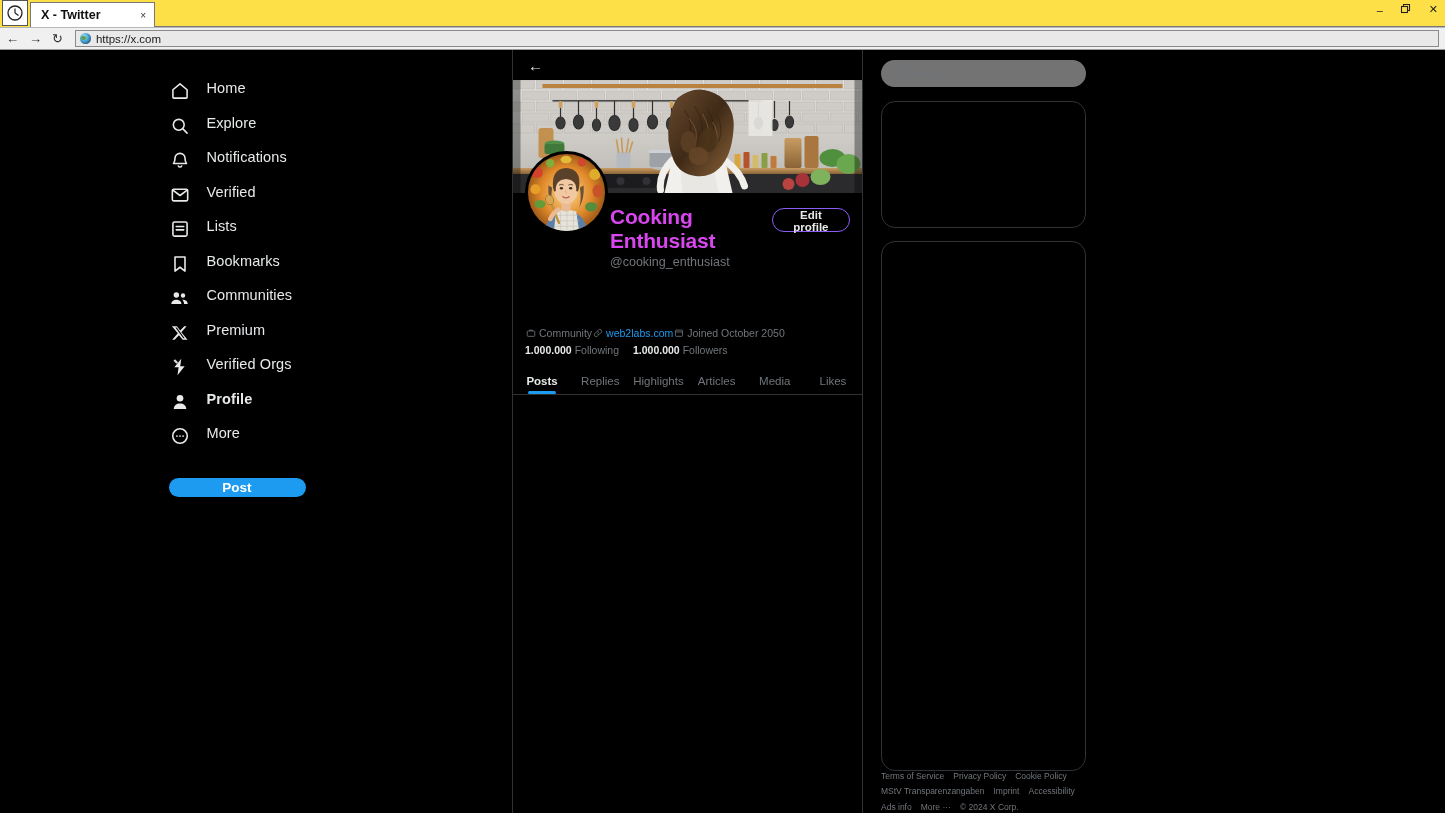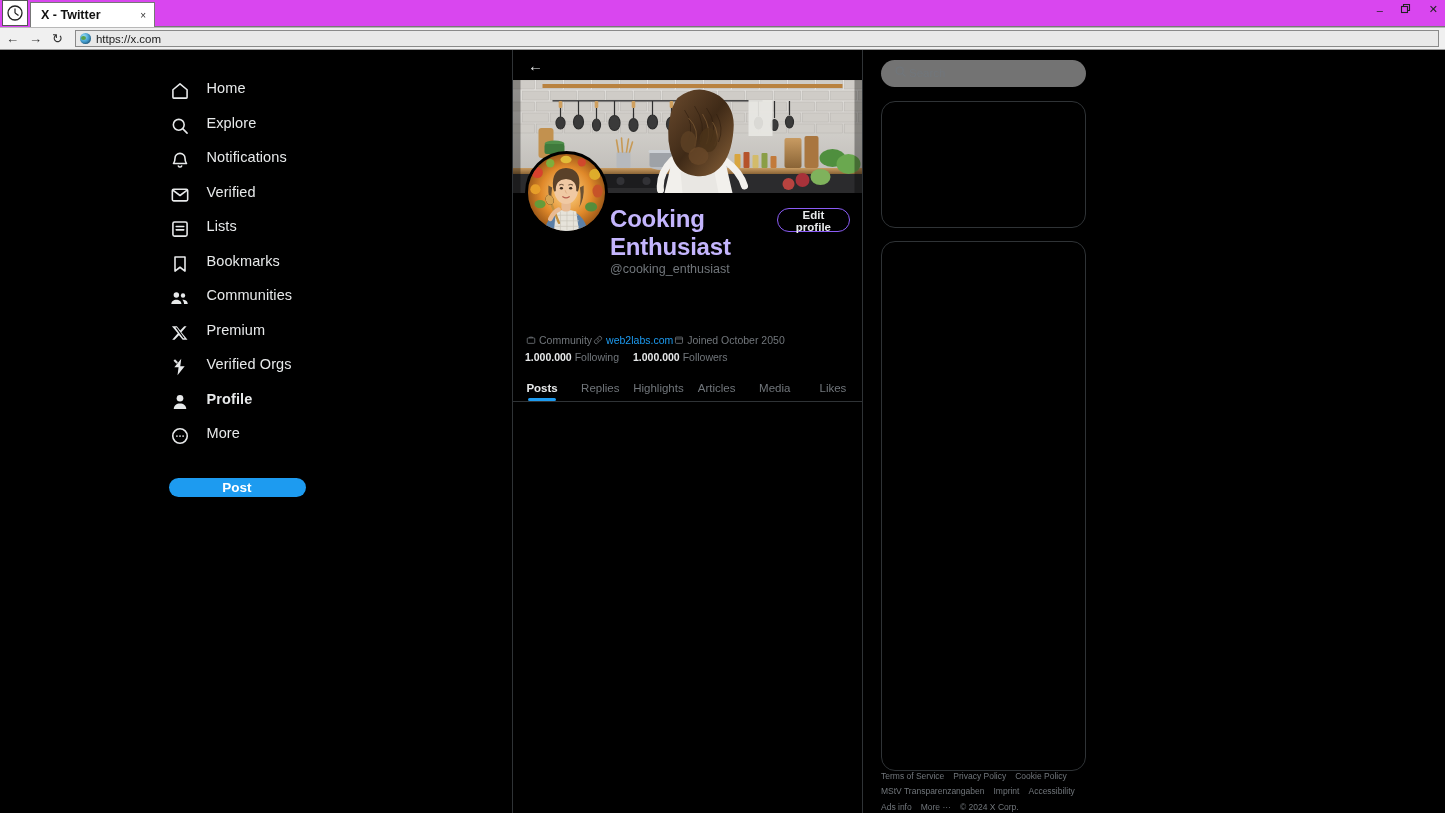--- a/index.html
+++ b/index.html
@@ -8,21 +8,21 @@
     background: #000;
     font-family: "Liberation Sans", sans-serif;
     overflow: hidden;
   }
 
   
   .browser-chrome { width: 1445px; background: #f2f2f2; }
 
   .titlebar {
     height: 28px;
-    background: #d946ef;
+    background: #fde047;
     display: flex; align-items: flex-end;
     border-bottom: 1px solid #b8b8b8;
     position: relative;
   }
   .app-icon {
     width: 26px; height: 26px;
     margin: 0 2px 1px 2px;
     display: flex; align-items: center; justify-content: center;
     border: 1px solid #555; background: #fff;
   }
@@ -151,21 +151,21 @@
     overflow: hidden;
     background: #2a1a0c;
   }
   .avatar-wrap svg { display:block; width: 100%; height: 100%; }
 
   .name-row {
     display: flex; align-items: flex-start;
     padding-top: 12px; padding-left: 85px;
   }
   .display-name {
-    font-size: 24px; font-weight: bold; color: #c4b5fd;
+    font-size: 21px; font-weight: bold; color: #d946ef;
     letter-spacing: -.2px; line-height: 1.15;
   }
   .handle { font-size: 12.5px; color: #71767b; margin-top: 2px; }
   .edit-btn {
     margin-left: auto; margin-top: 3px;
     height: 24px; padding: 0 13px;
     background: transparent;
     border: 1px solid #8b5cf6;
     border-radius: 999px;
     color: #e7e9ea; font-size: 11.5px; font-weight: bold;

